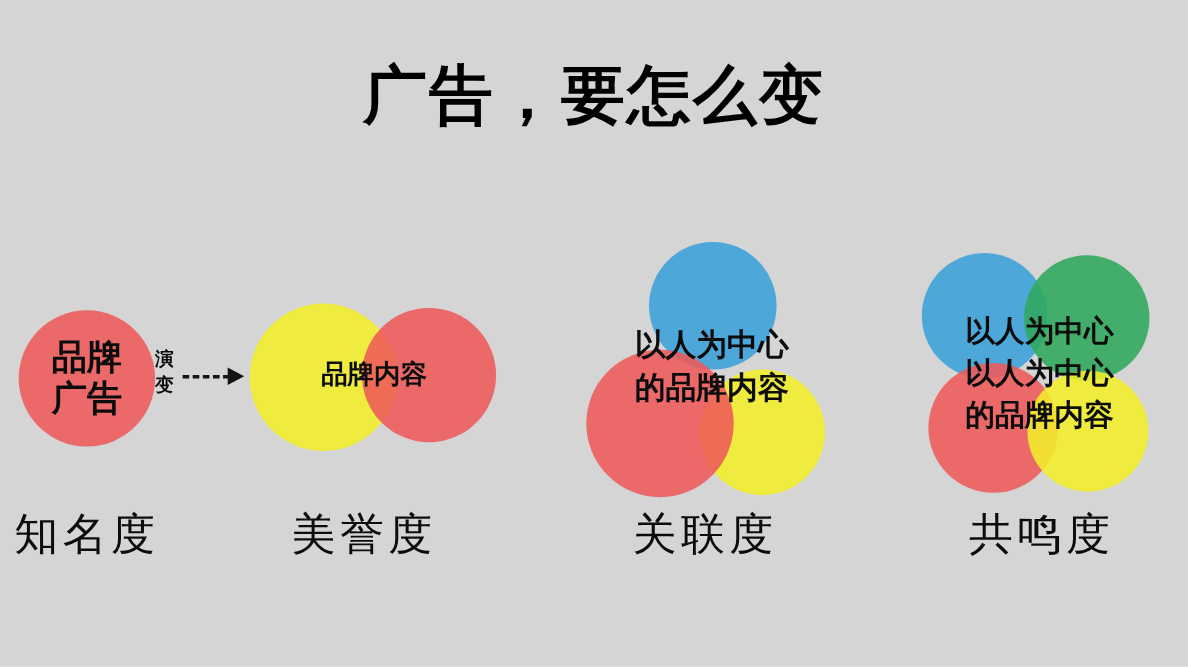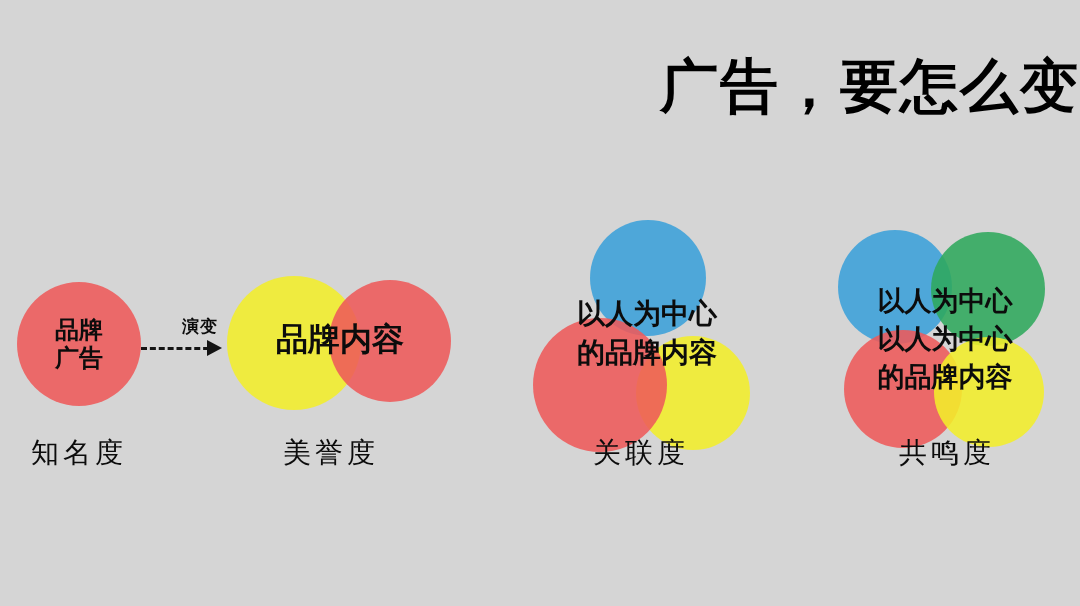--- a/index.html
+++ b/index.html
@@ -7,61 +7,61 @@
     width:1080px; height:606px;
     font-family:"Liberation Sans","DejaVu Sans",sans-serif;
     color:var(--text,#0c0c0c);
   }
   .slide {
     position:relative; width:1080px; height:606px; overflow:hidden;
     background:var(--background,#d5d5d5);
   }
   .title {
     position:absolute; top:48px; left:0; width:100%;
-    text-align:right; font-size:58px; font-weight:700; letter-spacing:2px;
+    text-align:center; font-size:58px; font-weight:700; letter-spacing:2px;
     color:#000;
   }
   .circle { position:absolute; border-radius:50%; opacity:.88; }
   .fill-red    { background:var(--red,#ee5a5a); }
   .fill-yellow { background:var(--yellow,#f2ee2a); }
   .fill-blue   { background:var(--blue,#3ba1d9); }
   .fill-green  { background:var(--green,#2fa95c); }
   .circle-text {
     position:absolute; z-index:10; text-align:center; font-weight:700;
     display:flex; flex-direction:column; align-items:center; justify-content:center;
   }
   .circle-text .line { display:block; }
   .stage-label {
-    position:absolute; top:434px; width:160px; text-align:center;
-    font-size:28px; letter-spacing:4px; z-index:10;
+    position:absolute; top:458px; width:160px; text-align:center;
+    font-size:40px; letter-spacing:4px; z-index:10;
   }
-  .arrow { position:absolute; display:flex; flex-direction:column; align-items:flex-end; z-index:6; }
+  .arrow { position:absolute; display:flex; flex-direction:row; align-items:center; z-index:6; }
   .arrow-label { font-size:17px; font-weight:600; margin-bottom:9px; letter-spacing:1px; }
   .arrow-line {
     position:relative; display:block; width:100%; height:0;
     border-top:3px dashed #141414;
   }
   .arrow-line::after {
     content:""; position:absolute; right:-4px; top:-10px; width:0; height:0;
     border-left:15px solid #141414;
     border-top:8px solid transparent; border-bottom:8px solid transparent;
   }
 
   
   .s1-red   { left:17px;  top:282px; width:124px; height:124px; }
-  .s1-text  { left:17px;  top:282px; width:124px; height:124px; font-size:24px; line-height:1.18; }
+  .s1-text  { left:17px;  top:282px; width:124px; height:124px; font-size:32px; line-height:1.18; }
   .s1-label { left:-1px; }
 
   
   .a1 { left:141px; top:315px; width:77px; }
 
   
   .s2-yellow { left:227px; top:276px; width:134px; height:134px; }
   .s2-red    { left:329px; top:280px; width:122px; height:122px; }
-  .s2-text   { left:238px; top:320px; width:204px; height:40px; font-size:32px;justify-content:center; }
+  .s2-text   { left:238px; top:320px; width:204px; height:40px; font-size:24px;justify-content:center; }
   .s2-label  { left:251px; }
 
   
   .a2 { left:454px; top:315px; width:81px; }
 
   
   .s3-blue   { left:590px; top:220px; width:116px; height:116px; }
   .s3-yellow { left:636px; top:336px; width:114px; height:114px; }
   .s3-red    { left:533px; top:318px; width:134px; height:134px; }
   .s3-text   { left:556px; top:295px; width:182px; font-size:28px; line-height:1.38; }

